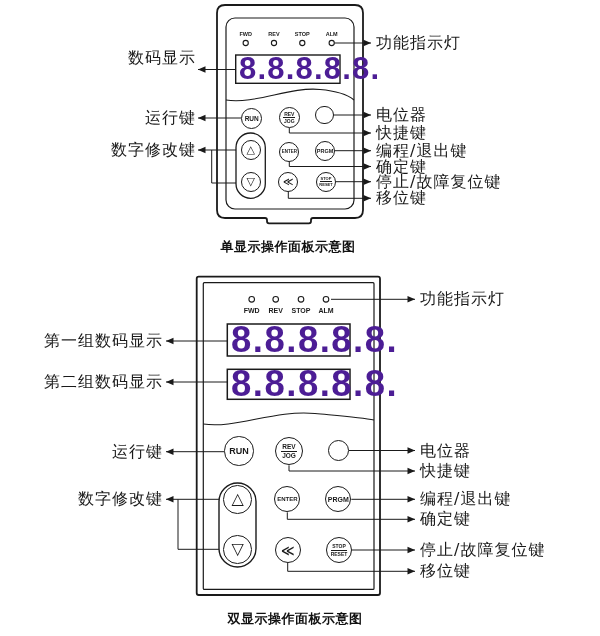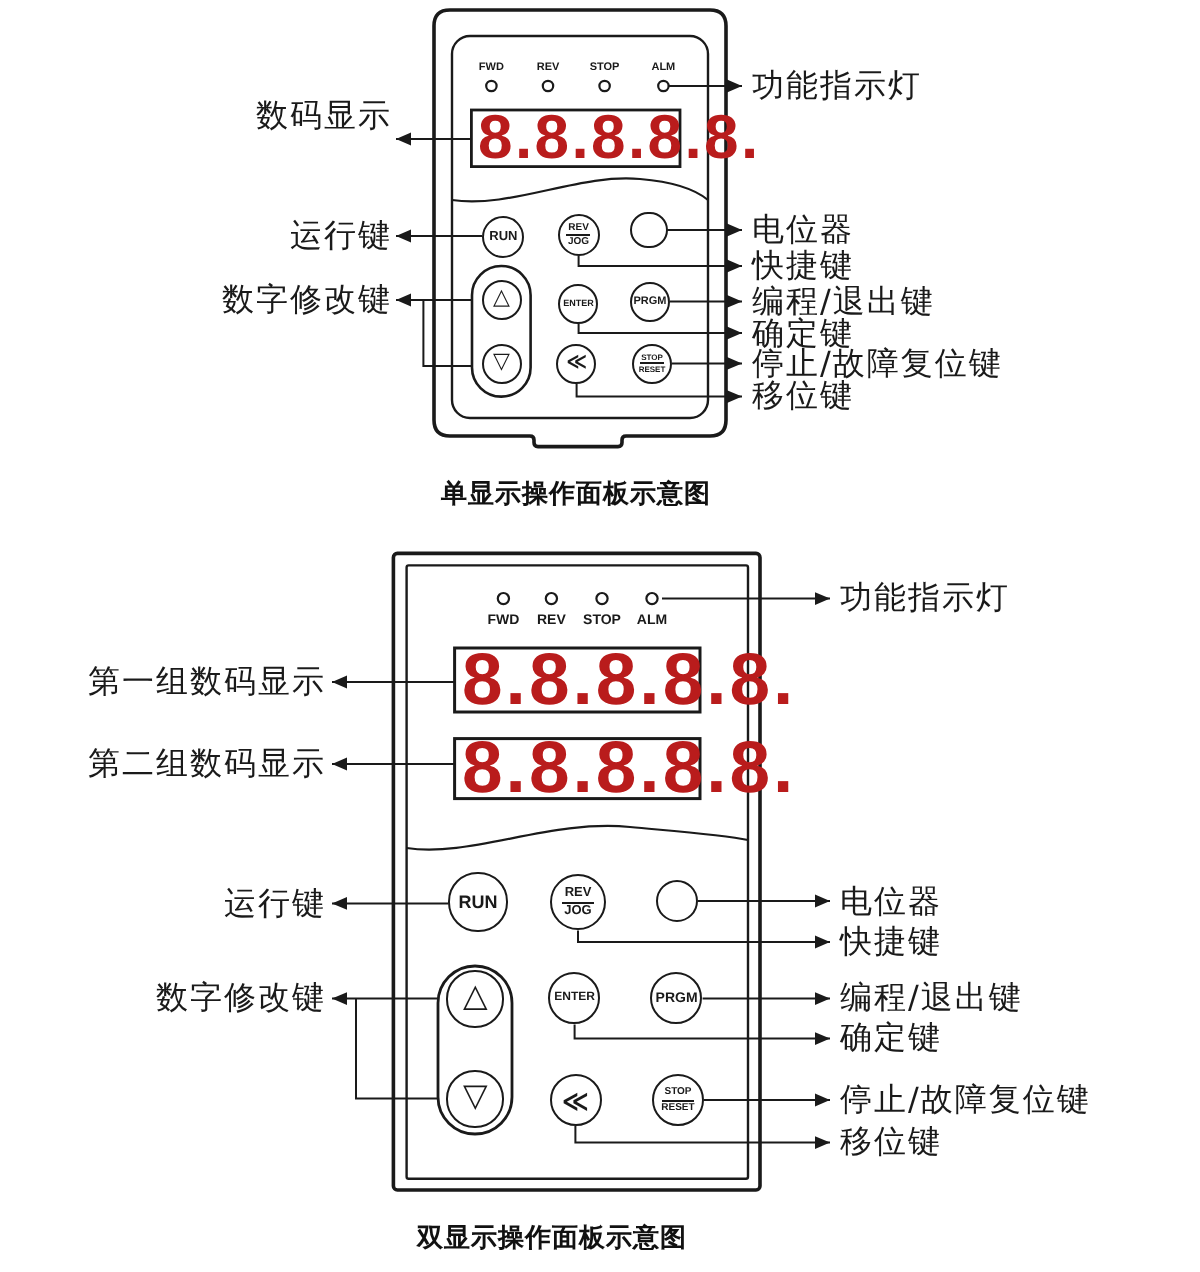--- a/index.html
+++ b/index.html
@@ -14,21 +14,21 @@
   .btn{position:absolute;box-sizing:border-box;background:#fff;border:1.3px solid #1a1a1a;
        border-radius:50%;display:flex;flex-direction:column;align-items:center;justify-content:center;
        font-weight:700;color:#1a1a1a;font-family:"Liberation Sans","DejaVu Sans",sans-serif;
        text-align:center;cursor:pointer;}
   .btn.big{border-width:1.5px;}
   .frac span:first-child{border-bottom:1px solid #1a1a1a;padding:0 1px;}
   .glyph{font-weight:400;}
   .ledlbl{position:absolute;font-weight:700;text-align:center;color:#1a1a1a;
           font-family:"Liberation Sans","DejaVu Sans",sans-serif;}
   .disp{position:absolute;display:flex;align-items:center;white-space:nowrap;font-weight:700;
-        color:#b91c1c;font-family:"Liberation Sans","DejaVu Sans",sans-serif;}
+        color:#4c1d95;font-family:"Liberation Sans","DejaVu Sans",sans-serif;}
 </style>
 </head>
 <body>
 
 <div id="stage">
 
   <svg id="lineart" width="600" height="636" viewBox="0 0 600 636">
     <defs>
       <marker id="ah" markerUnits="userSpaceOnUse" markerWidth="9" markerHeight="8" refX="8" refY="4" orient="auto">
         <path d="M0.5,0.8 L8,4 L0.5,7.2 Z" fill="#1a1a1a"></path>
@@ -169,15 +169,15 @@
   <div class="lbl le" style="right:437px;top:451.7px;">运行键</div>
   <div class="lbl le" style="right:437px;top:499.3px;">数字修改键</div>
   <div class="lbl" style="left:420px;top:299.3px;">功能指示灯</div>
   <div class="lbl" style="left:420px;top:450.5px;">电位器</div>
   <div class="lbl" style="left:420px;top:471px;">快捷键</div>
   <div class="lbl" style="left:420px;top:499.3px;">编程/退出键</div>
   <div class="lbl" style="left:420px;top:519.3px;">确定键</div>
   <div class="lbl" style="left:420px;top:550px;">停止/故障复位键</div>
   <div class="lbl" style="left:420px;top:571.3px;">移位键</div>
 
-  <div class="cap" style="left:191px;top:610px;">双显示操作面板示意图</div>
+  <div class="cap" style="left:210px;top:610px;">双显示操作面板示意图</div>
 
 </div>
 
 </body></html>

